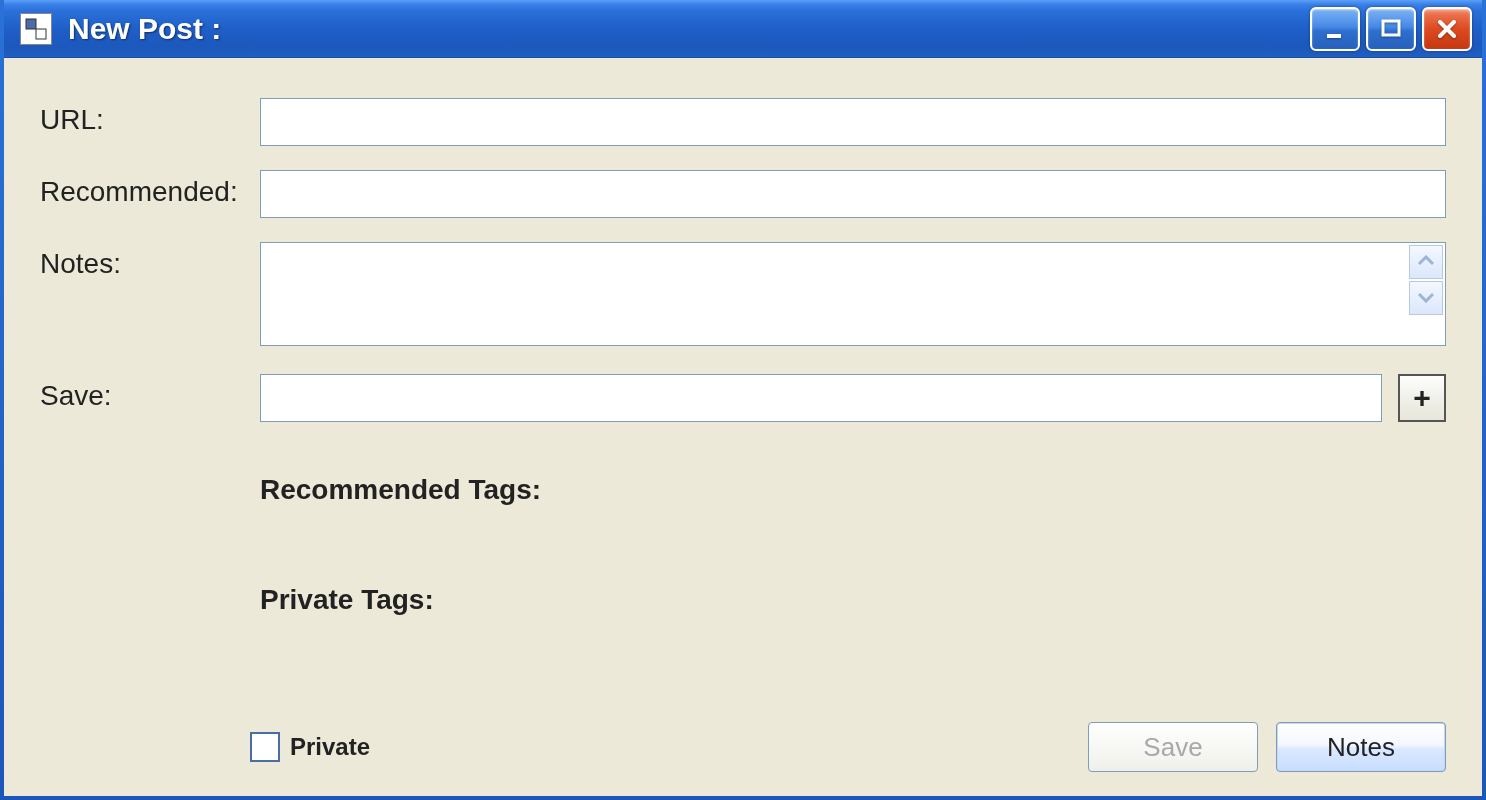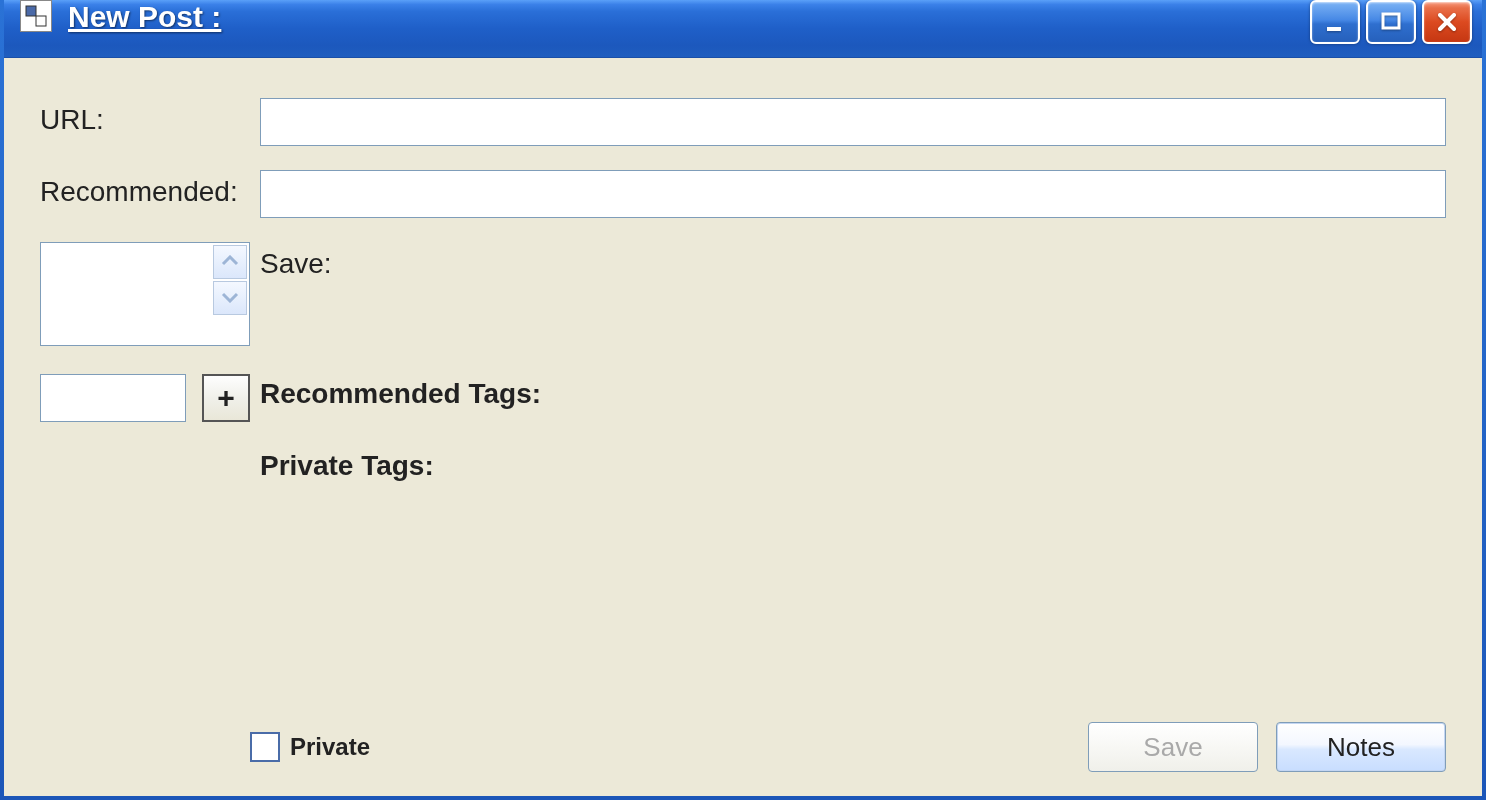--- a/index.html
+++ b/index.html
@@ -26,26 +26,25 @@
   .titlebar {
     height: 58px;
     background: linear-gradient(to bottom,
       #5aa0f8 0%,
       #3a80e8 8%,
       #2a6fd8 20%,
       #1f5fc8 50%,
       #1c58bd 80%,
       #1f5ebf 100%);
     display: flex;
-    align-items: flex-start;
+    align-items: center;
     padding: 0 10px 0 16px;
     color: #ffffff;
     border-bottom: 1px solid #1a4fa8;
     position: relative;
-    text-decoration: underline;
   }
   .titlebar .app-icon {
     width: 32px;
     height: 32px;
     background: #ffffff;
     border: 1px solid #888;
     margin-right: 16px;
     display: inline-flex;
     align-items: center;
     justify-content: center;
@@ -158,22 +157,23 @@
     display:flex;
     align-items:center;
     justify-content:center;
     cursor:pointer;
     color:#222;
   }
   .sub-labels {
     grid-column: 2;
     display: flex;
     flex-direction: column;
-    gap: 40px;
+    gap: 78px;
     padding-top: 4px;
+    margin-top: 24px;
   }
   .sub-labels .sublabel {
     font-size: 28px;
     font-weight: bold;
     color: #222;
   }
   .footer {
     margin-top: auto;
     display: flex;
     align-items: center;
@@ -253,20 +253,21 @@
   <div class="client">
 
     <div class="form">
 
       <label class="row-label">URL:</label>
       <input class="xp-input" type="text" value="" style="">
 
       <label class="row-label">Recommended:</label>
       <input class="xp-input" type="text" value="" style="">
 
+      <label class="row-label">Notes:</label>
       <div class="xp-textarea-wrap">
         <textarea class="xp-textarea" style=""></textarea>
         <div class="scroll-btns">
           <div class="scroll-btn">
             <span>
               <svg width="18" height="12" viewBox="0 0 18 12">
                   <polyline points="2,9 9,2 16,9"></polyline>
                 </svg>
             </span>
           </div>

